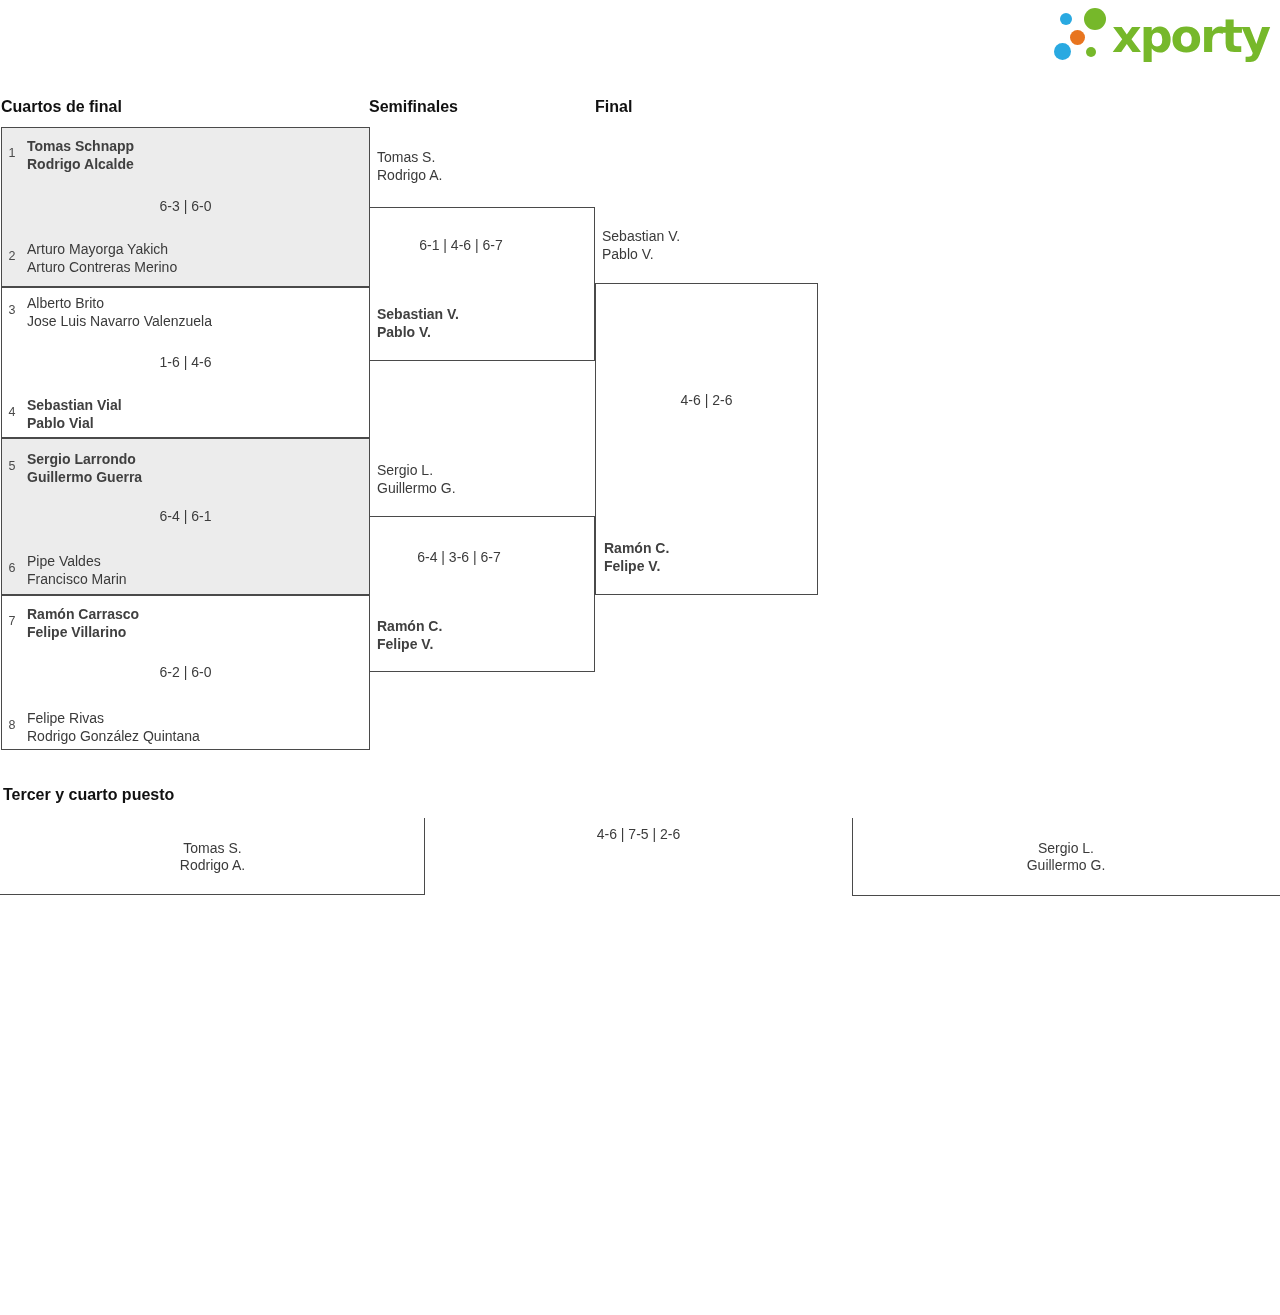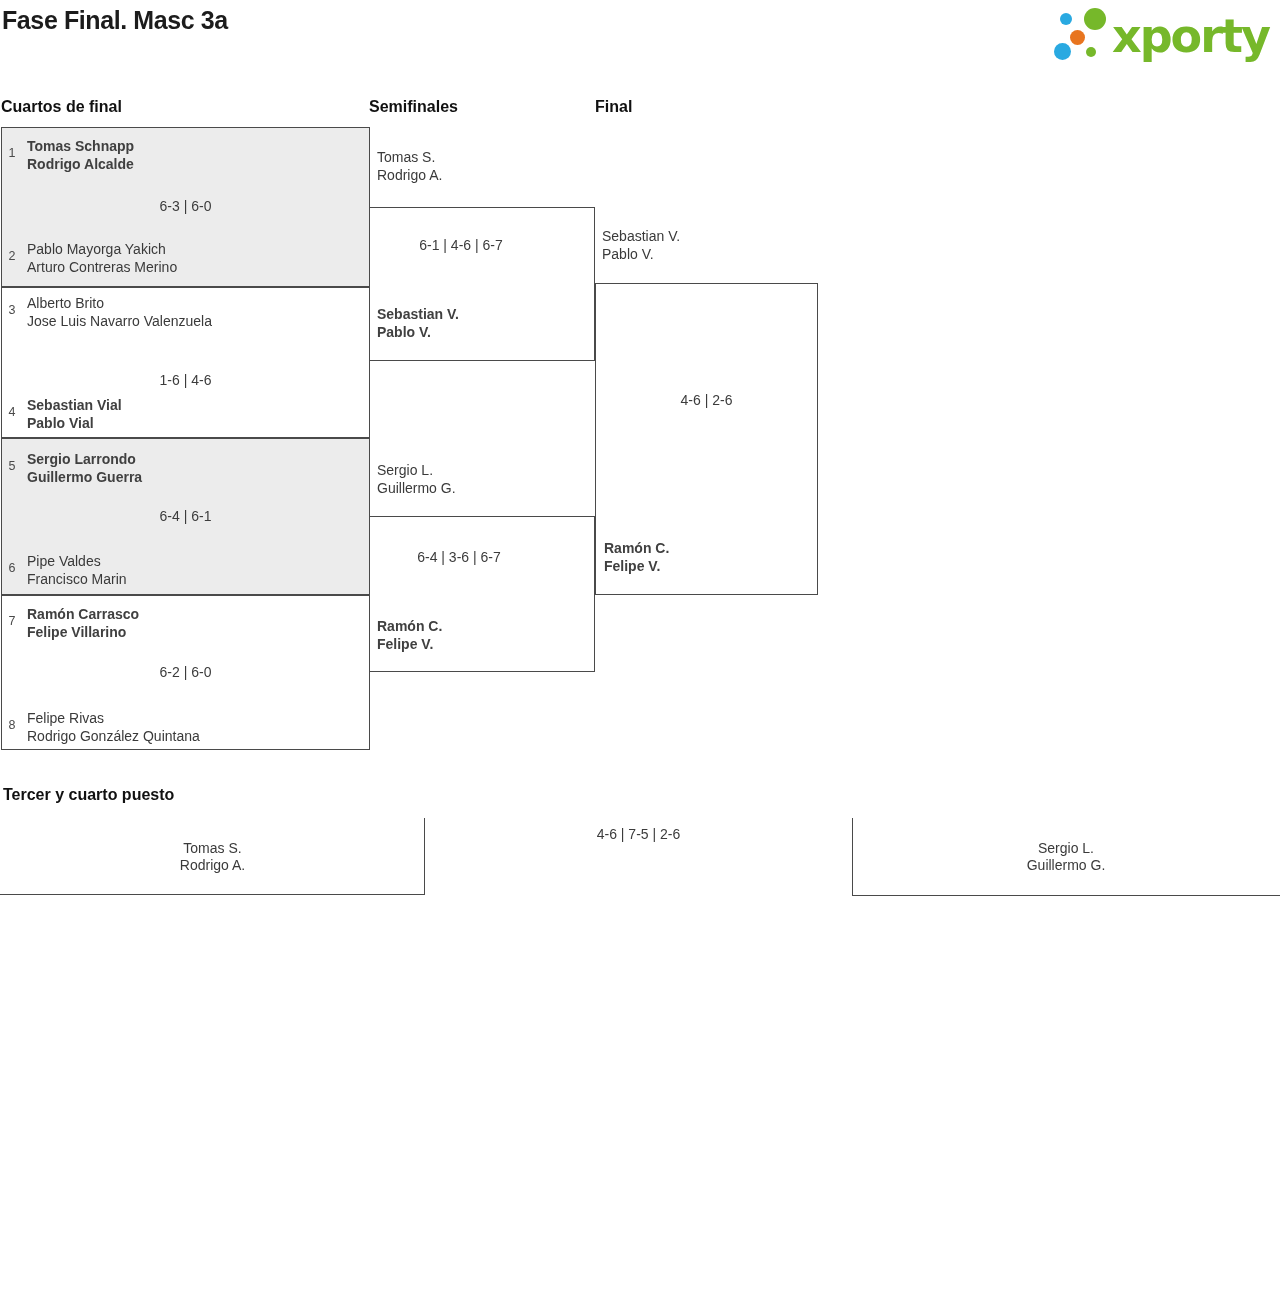--- a/index.html
+++ b/index.html
@@ -46,21 +46,20 @@
   .team { font-size: 14px; line-height: 18px; color: #3a3a3a; white-space: nowrap; }
   .team.winner { font-weight: 700; color: #404040; }
   .score { font-size: 14px; color: #3c3c3c; text-align: center; white-space: nowrap; }
   .tp-heading { font-size: 16px; font-weight: 700; color: #111; }
   .team.centered { text-align: center; line-height: 17px; white-space: normal; }
 </style>
 </head>
 <body>
 
 <div class="abs page-title">
-  <div>Fase Final. Masc 3a</div>
 </div>
 
 <div>
   <span class="logo-dot" style="left:1060px; top:13px; width:12px; height:12px; background:#29a9e1;"></span>
   <span class="logo-dot" style="left:1084px; top:8px; width:22px; height:22px; background:#76b82a;"></span>
   <span class="logo-dot" style="left:1070px; top:30px; width:15px; height:15px; background:#e8751f;"></span>
   <span class="logo-dot" style="left:1054px; top:43px; width:17px; height:17px; background:#29a9e1;"></span>
   <span class="logo-dot" style="left:1086px; top:47px; width:10px; height:10px; background:#76b82a;"></span>
   <div class="abs logo-word">xporty</div>
 </div>
@@ -75,30 +74,30 @@
 <div class="box" style="left:1px; top:595px; width:369px; height:155px;"></div>
 
 <div class="abs seed" style="left:4px; top:146px;">1</div>
 <div class="abs team winner" style="left:27px; top:137px;">
   <div>Tomas Schnapp</div>
   <div>Rodrigo Alcalde</div>
 </div>
 <div class="abs score" style="left:1px; top:198px; width:369px;">6-3 | 6-0</div>
 <div class="abs seed" style="left:4px; top:249px;">2</div>
 <div class="abs team" style="left:27px; top:240px;">
-  <div>Pablo Mayorga Yakich</div>
+  <div>Arturo Mayorga Yakich</div>
   <div>Arturo Contreras Merino</div>
 </div>
 
 <div class="abs seed" style="left:4px; top:303px;">3</div>
 <div class="abs team" style="left:27px; top:294px;">
   <div>Alberto Brito</div>
   <div>Jose Luis Navarro Valenzuela</div>
 </div>
-<div class="abs score" style="left:1px; top:372px; width:337px;padding-left:32px;">1-6 | 4-6</div>
+<div class="abs score" style="left:1px; top:354px; width:337px;padding-left:32px;">1-6 | 4-6</div>
 <div class="abs seed" style="left:4px; top:405px;">4</div>
 <div class="abs team winner" style="left:27px; top:396px;">
   <div>Sebastian Vial</div>
   <div>Pablo Vial</div>
 </div>
 
 <div class="abs seed" style="left:4px; top:459px;">5</div>
 <div class="abs team winner" style="left:27px; top:450px;">
   <div>Sergio Larrondo</div>
   <div>Guillermo Guerra</div>

